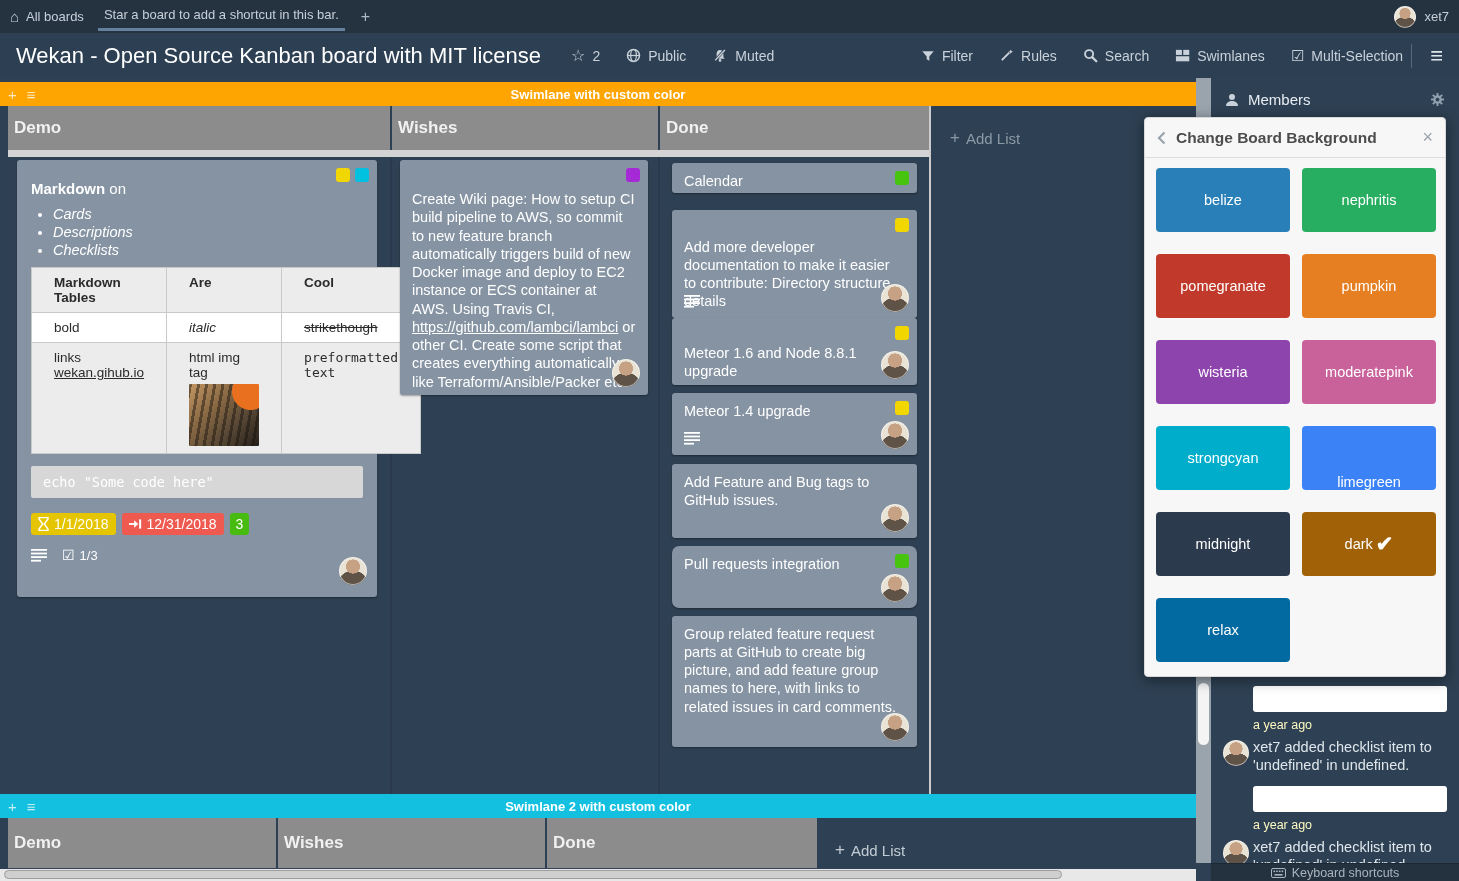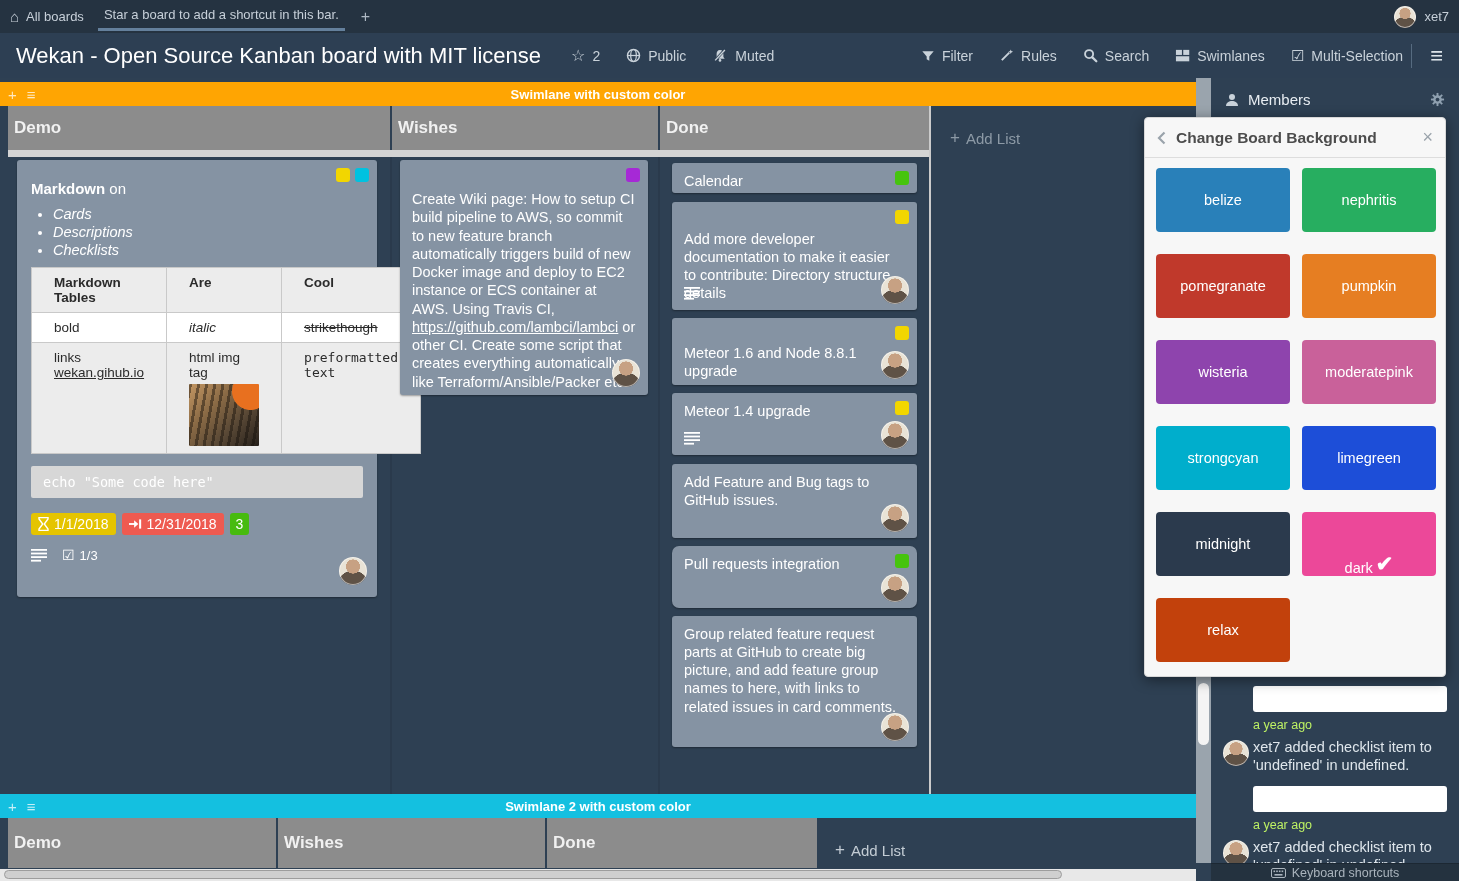--- a/index.html
+++ b/index.html
@@ -100,21 +100,21 @@
                     border:1px solid #9d9d9d; border-radius:6px; }
   .vscroll { position:absolute; left:1196px; top:78px; width:15px; height:785px; background:#9aa4ad; }
   .vscroll .thumb { position:absolute; left:2px; top:605px; width:11px; height:62px; background:#f4f4f4; border-radius:6px; }
 
   
   .sidebar { position:absolute; left:1211px; top:78px; width:248px; height:803px; background:#2e4053; color:#e8edf2; }
   .sb-header { display:flex; align-items:center; gap:9px; padding:13px 14px; font-size:15px; }
   .sb-header .spacer { flex:1; }
   .activity { position:absolute; left:0; top:600px; width:248px; bottom:18px; overflow:hidden; }
   .act-input { position:absolute; left:42px; width:194px; height:26px; background:#ffffff; border:none; border-radius:3px; }
-  .act-time { position:absolute; left:42px; color:#bef264; font-size:12.5px; }
+  .act-time { position:absolute; left:42px; color:#fef9c3; font-size:12.5px; }
   .act-entry { position:absolute; left:42px; width:196px; color:#dfe6ec; font-size:14.5px; line-height:1.25; }
   .act-avatar { position:absolute; left:12px; width:26px; height:26px; }
   .kbd-bar { position:absolute; left:0; bottom:0; width:248px; height:18px; background:#24323f; border-top:1px solid #1c2833;
              display:flex; align-items:center; justify-content:center; gap:6px; color:#aab4bd; font-size:12.5px; cursor:pointer; }
 
   
   .popup { position:absolute; left:1144px; top:117px; width:302px; background:#f7f7f7; border-radius:4px;
            box-shadow:0 3px 14px rgba(0,0,0,.45); border:1px solid #d8d8d8; z-index:10; }
   .popup-header { height:40px; display:flex; align-items:center; padding:0 12px; border-bottom:1px solid #ddd; }
   .popup-title { font-weight:bold; font-size:15.5px; color:#4c4c4c; margin-left:10px; flex:1; }
@@ -313,21 +313,21 @@
       <div class="avatar"></div>
     </div>
 
     <div class="card dc" style="top:85px;height:30px;">
       <span>Calendar</span>
       <div class="card-labels">
           <span class="labelsq" style="background: rgb(70, 196, 14);"></span>
         </div>
     </div>
 
-    <div class="card dc" style="top:124px;height:108px;padding-top:28px;">
+    <div class="card dc" style="top:132px;height:108px;padding-top:28px;">
       <div class="card-labels">
           <span class="labelsq" style="background: rgb(242, 214, 0);"></span>
         </div>
       <span>Add more developer documentation to make it easier to contribute: Directory structure details</span>
       <svg class="descicon" viewBox="0 0 17 13">
         <rect x="0" y="0" width="16" height="1.8" fill="#fff"></rect>
           <rect x="0" y="3.6" width="16" height="1.8" fill="#fff"></rect>
         <rect x="0" y="7.2" width="16" height="1.8" fill="#fff"></rect>
           <rect x="0" y="10.8" width="10" height="1.8" fill="#fff"></rect>
       </svg>
@@ -472,29 +472,29 @@
         </div>
       <div class="swatch" style="background: rgb(142, 68, 173);">
           <span>wisteria</span>
         </div>
       <div class="swatch" style="background: rgb(201, 97, 154);">
           <span>moderatepink</span>
         </div>
       <div class="swatch" style="background: rgb(0, 174, 204);">
           <span>strongcyan</span>
         </div>
-      <div class="swatch" style="background: #1d4ed8;">
+      <div class="swatch" style="background: #3b82f6; align-items: flex-end;">
           <span>limegreen</span>
         </div>
       <div class="swatch" style="background: rgb(43, 58, 77);">
           <span>midnight</span>
         </div>
-      <div class="swatch" style="background: #ec4899; align-items: flex-end;">
+      <div class="swatch" style="background: #a16207;">
           <span>dark</span>
           <span class="chk">✔</span>
         </div>
-      <div class="swatch" style="background: #c2410c; justify-content: center;">
+      <div class="swatch" style="background: #0369a1; justify-content: center;">
           <span>relax</span>
         </div>
     </div>
   </div>
 
 </div>
 
 </body></html>

